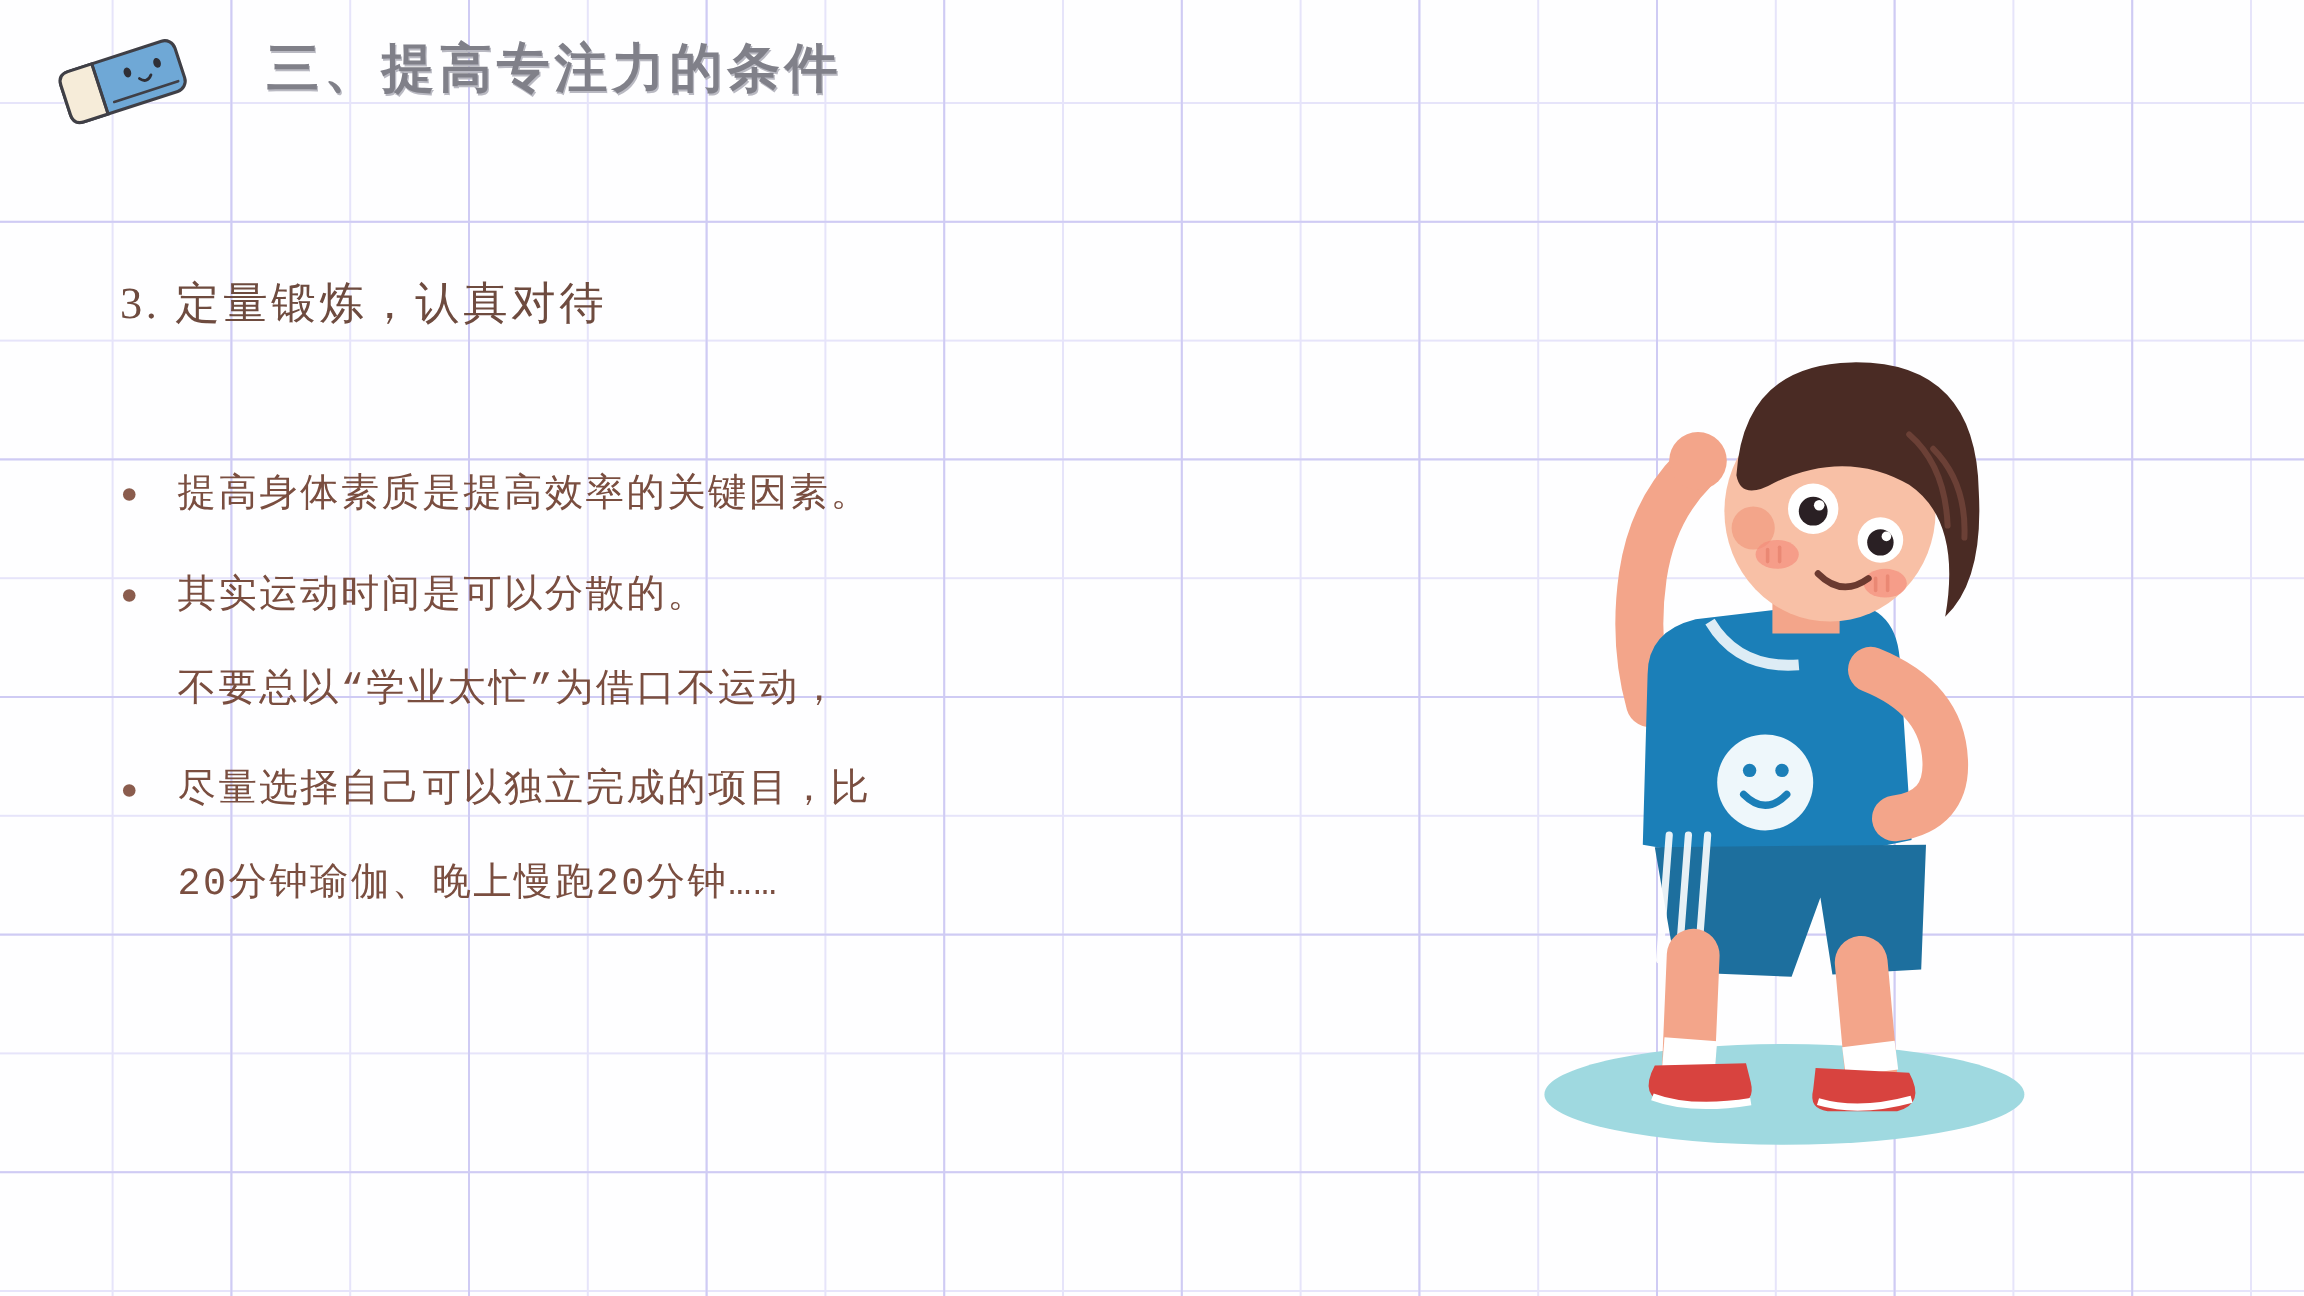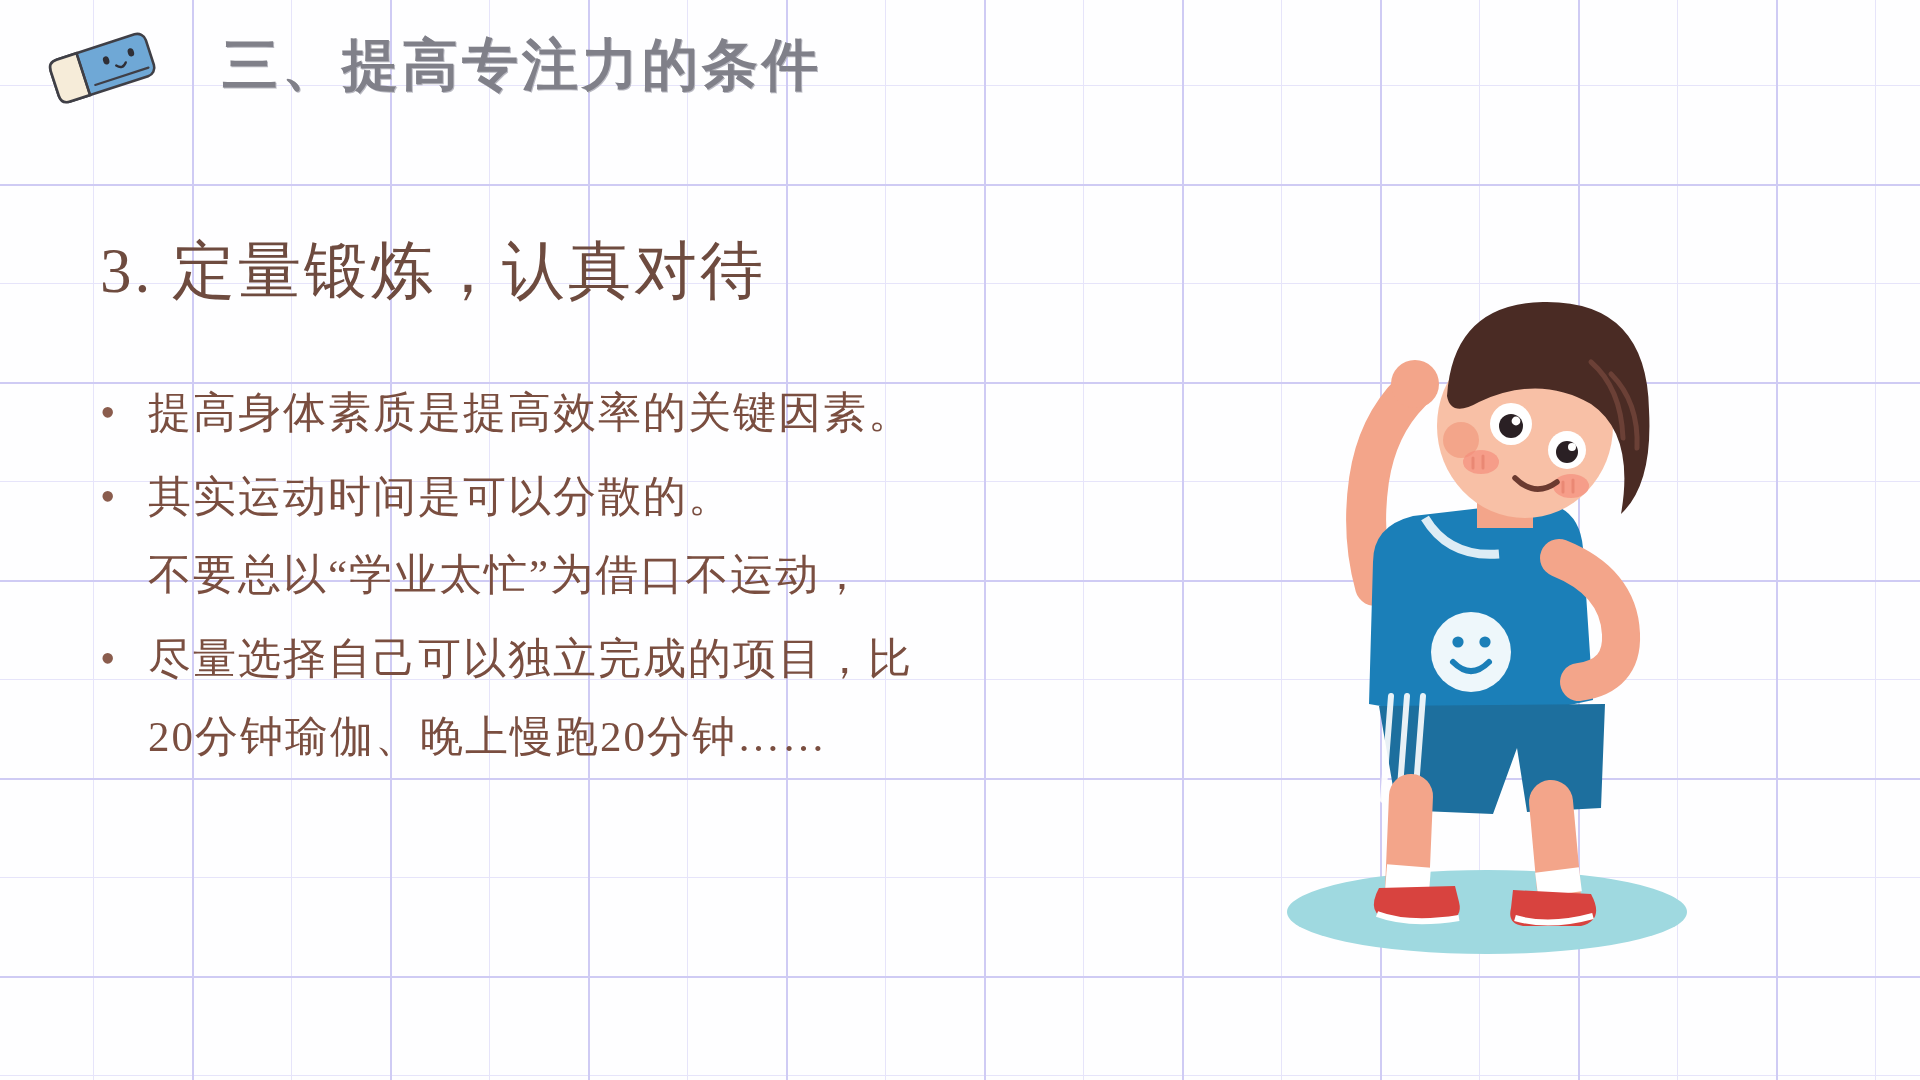--- a/index.html
+++ b/index.html
@@ -40,34 +40,34 @@
   }
   .eraser-icon {
     position:absolute;
     left:42px; top:24px;
     width:120px; height:86px;
   }
   .slide-title {
     position:absolute;
     left:222px; top:28px;
     font-family:Liberation Mono, monospace;
-    font-size:56px;
+    font-size:44px;
     font-weight:700;
     color:#808089;
     letter-spacing:4px;
     white-space:nowrap;
     text-shadow:1px 1px 0 #b9b9c2;
   }
 
   
   .subtitle {
     position:absolute;
     left:100px; top:228px;
     font-family:"Liberation Serif","DejaVu Serif",serif;
-    font-size:63px;
+    font-size:37px;
     color:#6e4b3f;
     letter-spacing:3px;
     white-space:nowrap;
   }
 
   .bullets {
     position:absolute;
     left:90px; top:374px;
     width:1080px;
   }
@@ -80,22 +80,22 @@
     flex:0 0 auto;
     width:58px;
     font-size:44px;
     line-height:78px;
     color:#8a5c4d;
     text-align:left;
     padding-left:10px;
   }
   .bullet-text {
     flex:1 1 auto;
-    font-family:Liberation Serif, serif;
-    font-size:43px;
+    font-family:Liberation Mono, monospace;
+    font-size:32px;
     line-height:78px;
     color:#7a4e40;
     letter-spacing:2px;
   }
   .bullet-text .ln { display:block; white-space:nowrap; }
 
   
   .illustration {
     position:absolute;
     left:1215px; top:300px;

